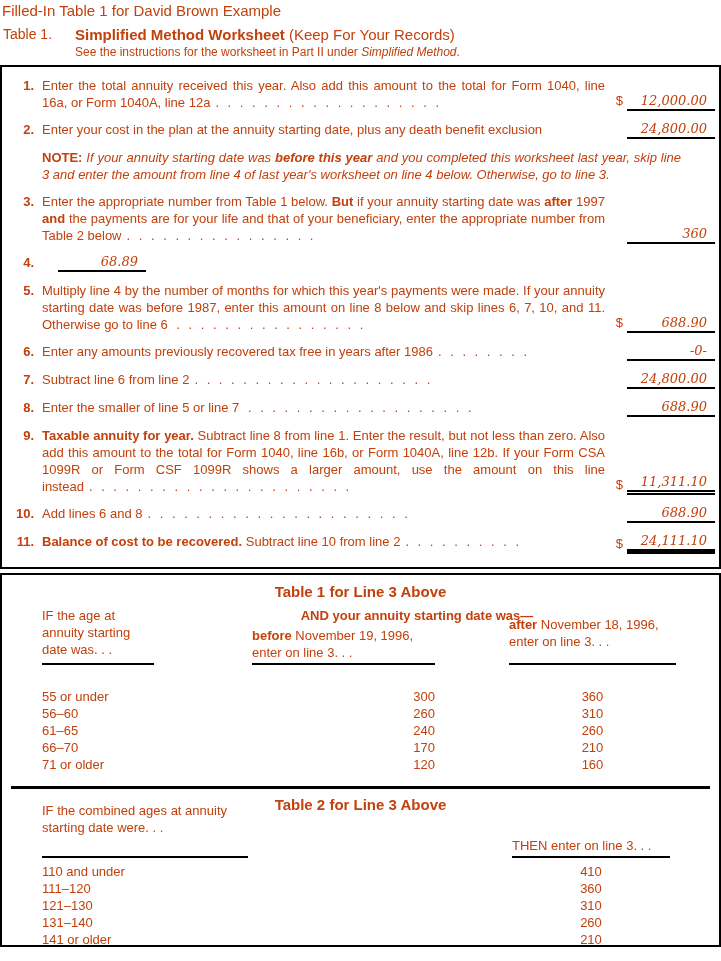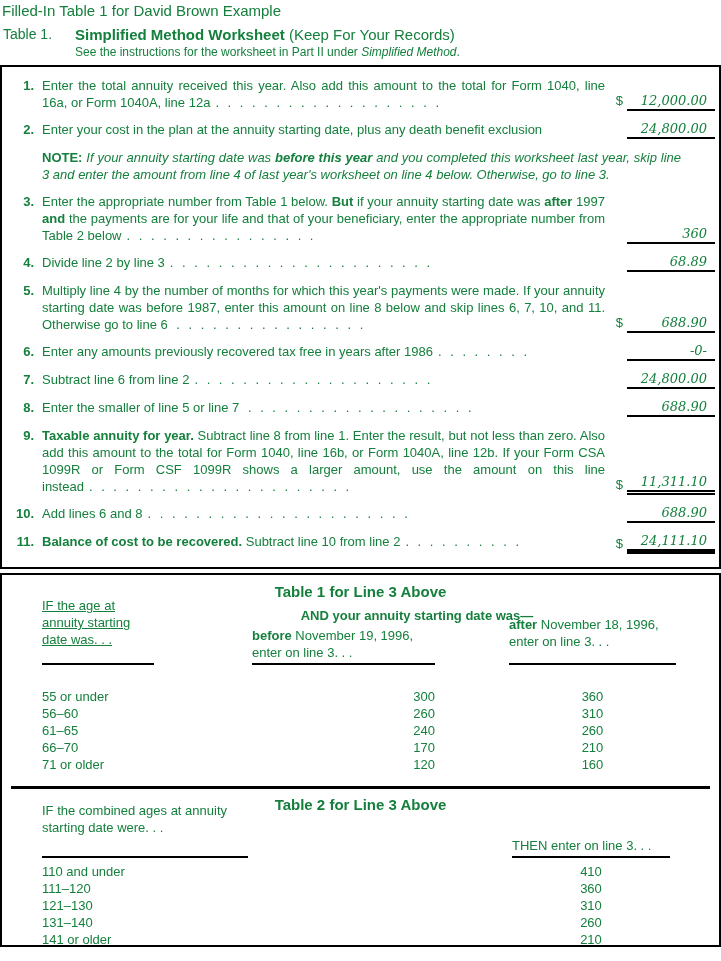--- a/index.html
+++ b/index.html
@@ -1,17 +1,17 @@
 <!DOCTYPE html>
 <html><head>
 <meta charset="utf-8">
 <style>
   html,body{margin:0;padding:0;background:#fff;}
   .page{
-    width:721px;height:961px;background:#fff;color:#15803d;
+    width:721px;height:961px;background:#fff;color:#c2410c;
     font-family:"Liberation Sans",sans-serif;font-size:13px;line-height:17px;
     position:relative;overflow:hidden;
   }
   .seg-b{font-weight:bold;}
   .seg-i{font-style:italic;}
   .seg-bi{font-weight:bold;font-style:italic;}
 
   .doc-title{font-size:15px;line-height:18px;padding:2px 0 0 2px;}
   .table-head{display:flex;margin-top:6px;padding-left:3px;}
   .t-label{font-size:14px;width:72px;flex:none;}
@@ -33,21 +33,21 @@
     font-family:"DejaVu Serif",serif;font-style:italic;font-size:13px;line-height:15px;
     border-bottom:2px solid #000;
   }
   .ws-underline.double{border-bottom:5px double #000;}
   .ws-underline.thick{border-bottom:5px solid #000;}
   .ws-note{margin:0 34px 10px 34px;text-align:justify;}
 
   .tables-box{margin-top:4px;height:374px;padding:8px 0 6px 0;overflow:hidden;}
   .tbl-title{text-align:center;font-weight:bold;font-size:15px;line-height:18px;}
   .t1-head{position:relative;height:58px;margin-top:6px;}
-  .t1-c1h{position:absolute;left:40px;bottom:0;width:112px;border-bottom:2px solid #000;padding-bottom:15px;white-space:nowrap;text-decoration:underline;}
+  .t1-c1h{position:absolute;left:40px;bottom:0;width:112px;border-bottom:2px solid #000;padding-bottom:5px;white-space:nowrap;}
   .t1-span{position:absolute;left:250px;top:0;width:330px;font-weight:bold;text-align:center;white-space:nowrap;}
   .t1-c2h{position:absolute;left:250px;bottom:0;width:183px;border-bottom:2px solid #000;padding-bottom:2px;white-space:nowrap;}
   .t1-c3h{position:absolute;left:507px;bottom:0;width:167px;border-bottom:2px solid #000;padding-bottom:13px;white-space:nowrap;}
   .t1-rows{margin-top:23px;}
   .t1-row{position:relative;height:17px;}
   .t1-c1{position:absolute;left:40px;}
   .t1-c2{position:absolute;left:250px;width:183px;text-align:right;}
   .t1-c3{position:absolute;left:507px;width:167px;text-align:center;}
 
   .divider{border-top:3px solid #000;margin:13px 9px 7px 9px;}
@@ -95,21 +95,20 @@
         <div class="ws-note"><span class="seg-b">NOTE: </span><span class="seg-i">If your annuity starting date was </span><span class="seg-bi">before this year</span><span class="seg-i"> and you completed this worksheet last year, skip line 3 and enter the amount from line 4 of last year's worksheet on line 4 below. Otherwise, go to line 3.</span></div>
         <div class="ws-row">
           <div class="ws-num">3.</div>
           <div class="ws-text"><span>Enter the appropriate number from Table 1 below. </span><span class="seg-b">But</span><span> if your annuity starting date was </span><span class="seg-b">after</span><span> 1997 </span><span class="seg-b">and</span><span> the payments are for your life and that of your beneficiary, enter the appropriate number from Table 2 below</span><span class="dots">. . . . . . . . . . . . . . . .</span></div>
           <div class="ws-val">
             <div class="ws-underline single">360</div>
           </div>
         </div>
         <div class="ws-row">
           <div class="ws-num">4.</div>
-          <div class="ws-text"><span>Divide line 2 by line 3</span><span class="dots">. . . . . . . . . . . . . . . . . . . . . .</span></div>
           <div class="ws-val">
             <div class="ws-underline single">68.89</div>
           </div>
         </div>
         <div class="ws-row">
           <div class="ws-num">5.</div>
           <div class="ws-text"><span>Multiply line 4 by the number of months for which this year's payments were made. If your annuity starting date was before 1987, enter this amount on line 8 below and skip lines 6, 7, 10, and 11. Otherwise go to line 6</span><span> </span><span class="dots">. . . . . . . . . . . . . . . .</span></div>
           <div class="ws-val">
             <span class="ws-dollar">$</span>
             <div class="ws-underline single">688.90</div>

